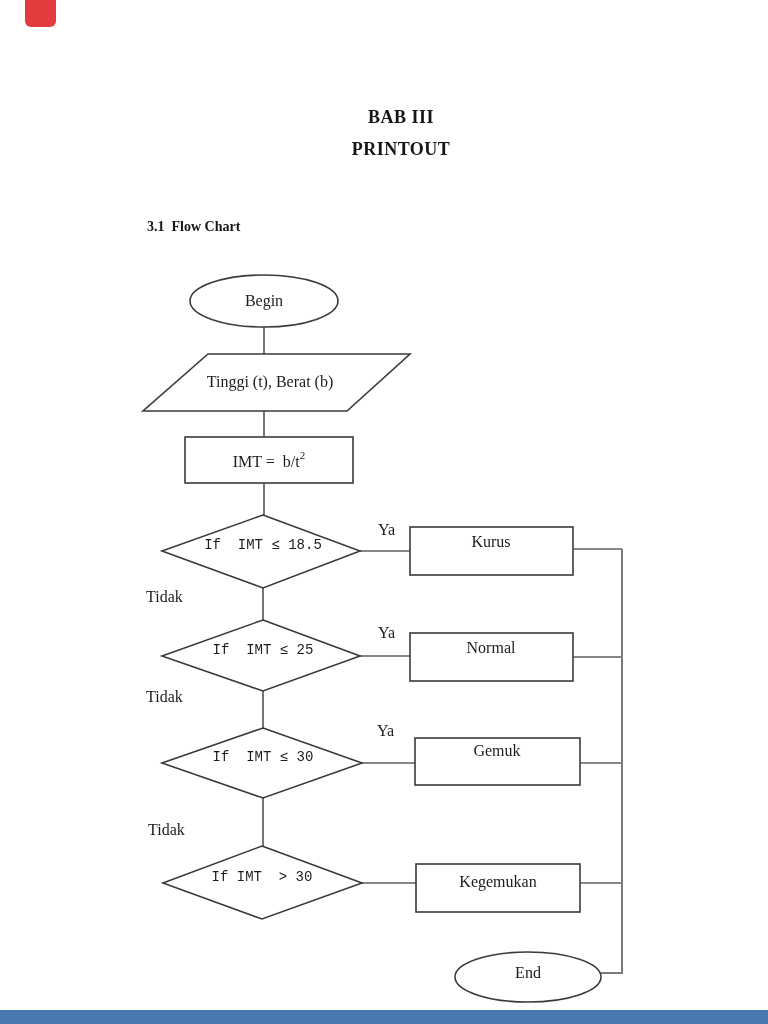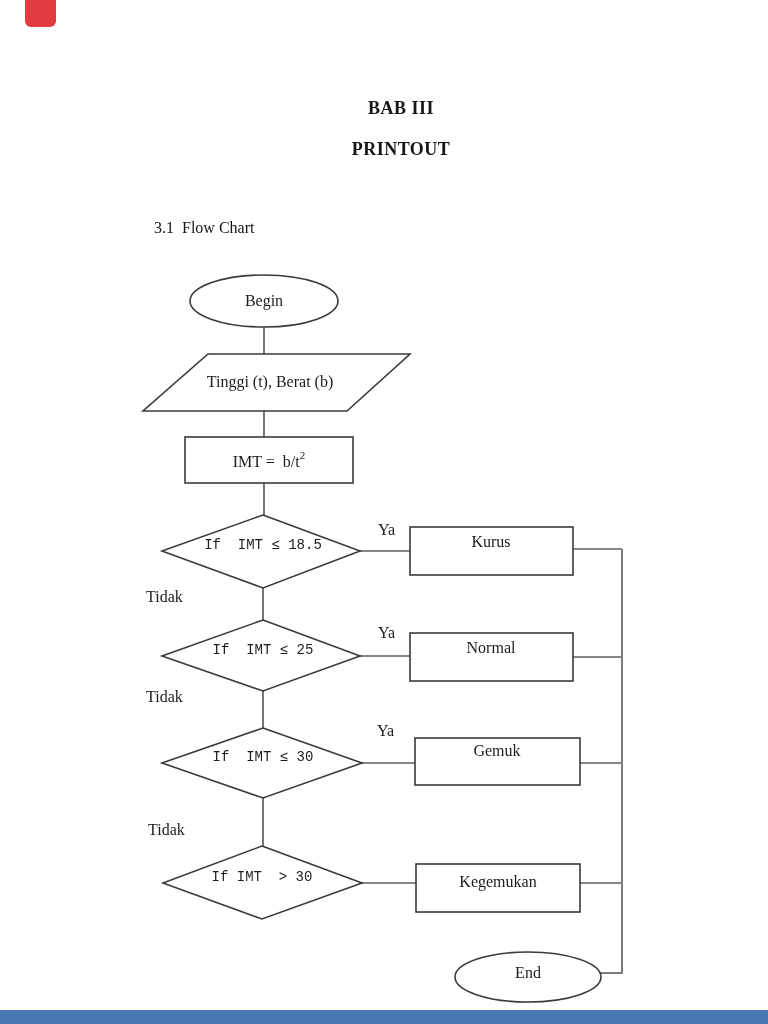--- a/index.html
+++ b/index.html
@@ -13,25 +13,25 @@
   }
   .bottom-bar{
     position:absolute;left:0;bottom:0;width:768px;height:14px;
     background:#4a78b2;
   }
   .doc-heading{
     position:absolute;left:0;right:0;text-align:center;
     font-weight:bold;font-size:18px;letter-spacing:0.5px;
     padding-left:34px;color:#161616;
   }
-  .h1{top:98px;}
+  .h1{top:107px;}
   .h2{top:139px;}
   .section-title{
-    position:absolute;left:154px;top:219px;
-    font-weight:normal;font-size:16px;white-space:pre;color:#161616;
+    position:absolute;left:147px;top:219px;
+    font-weight:bold;font-size:14px;white-space:pre;color:#161616;
   }
   svg.flow{position:absolute;left:0;top:0;}
   .shape{fill:#ffffff;stroke:#3a3a3a;stroke-width:1.6;}
   .conn{stroke:#5f5f5f;stroke-width:1.7;fill:none;}
   .rail{stroke:#7b7b7b;stroke-width:2;fill:none;}
   text{fill:#1c1c1c;white-space:pre;}
   .t-serif{font-family:"Liberation Serif", serif;font-size:16px;}
   .t-mono{font-family:"Liberation Mono","DejaVu Sans Mono", monospace;font-size:14px;}
   .t-label{font-family:"Liberation Serif", serif;font-size:16px;}
 </style>

